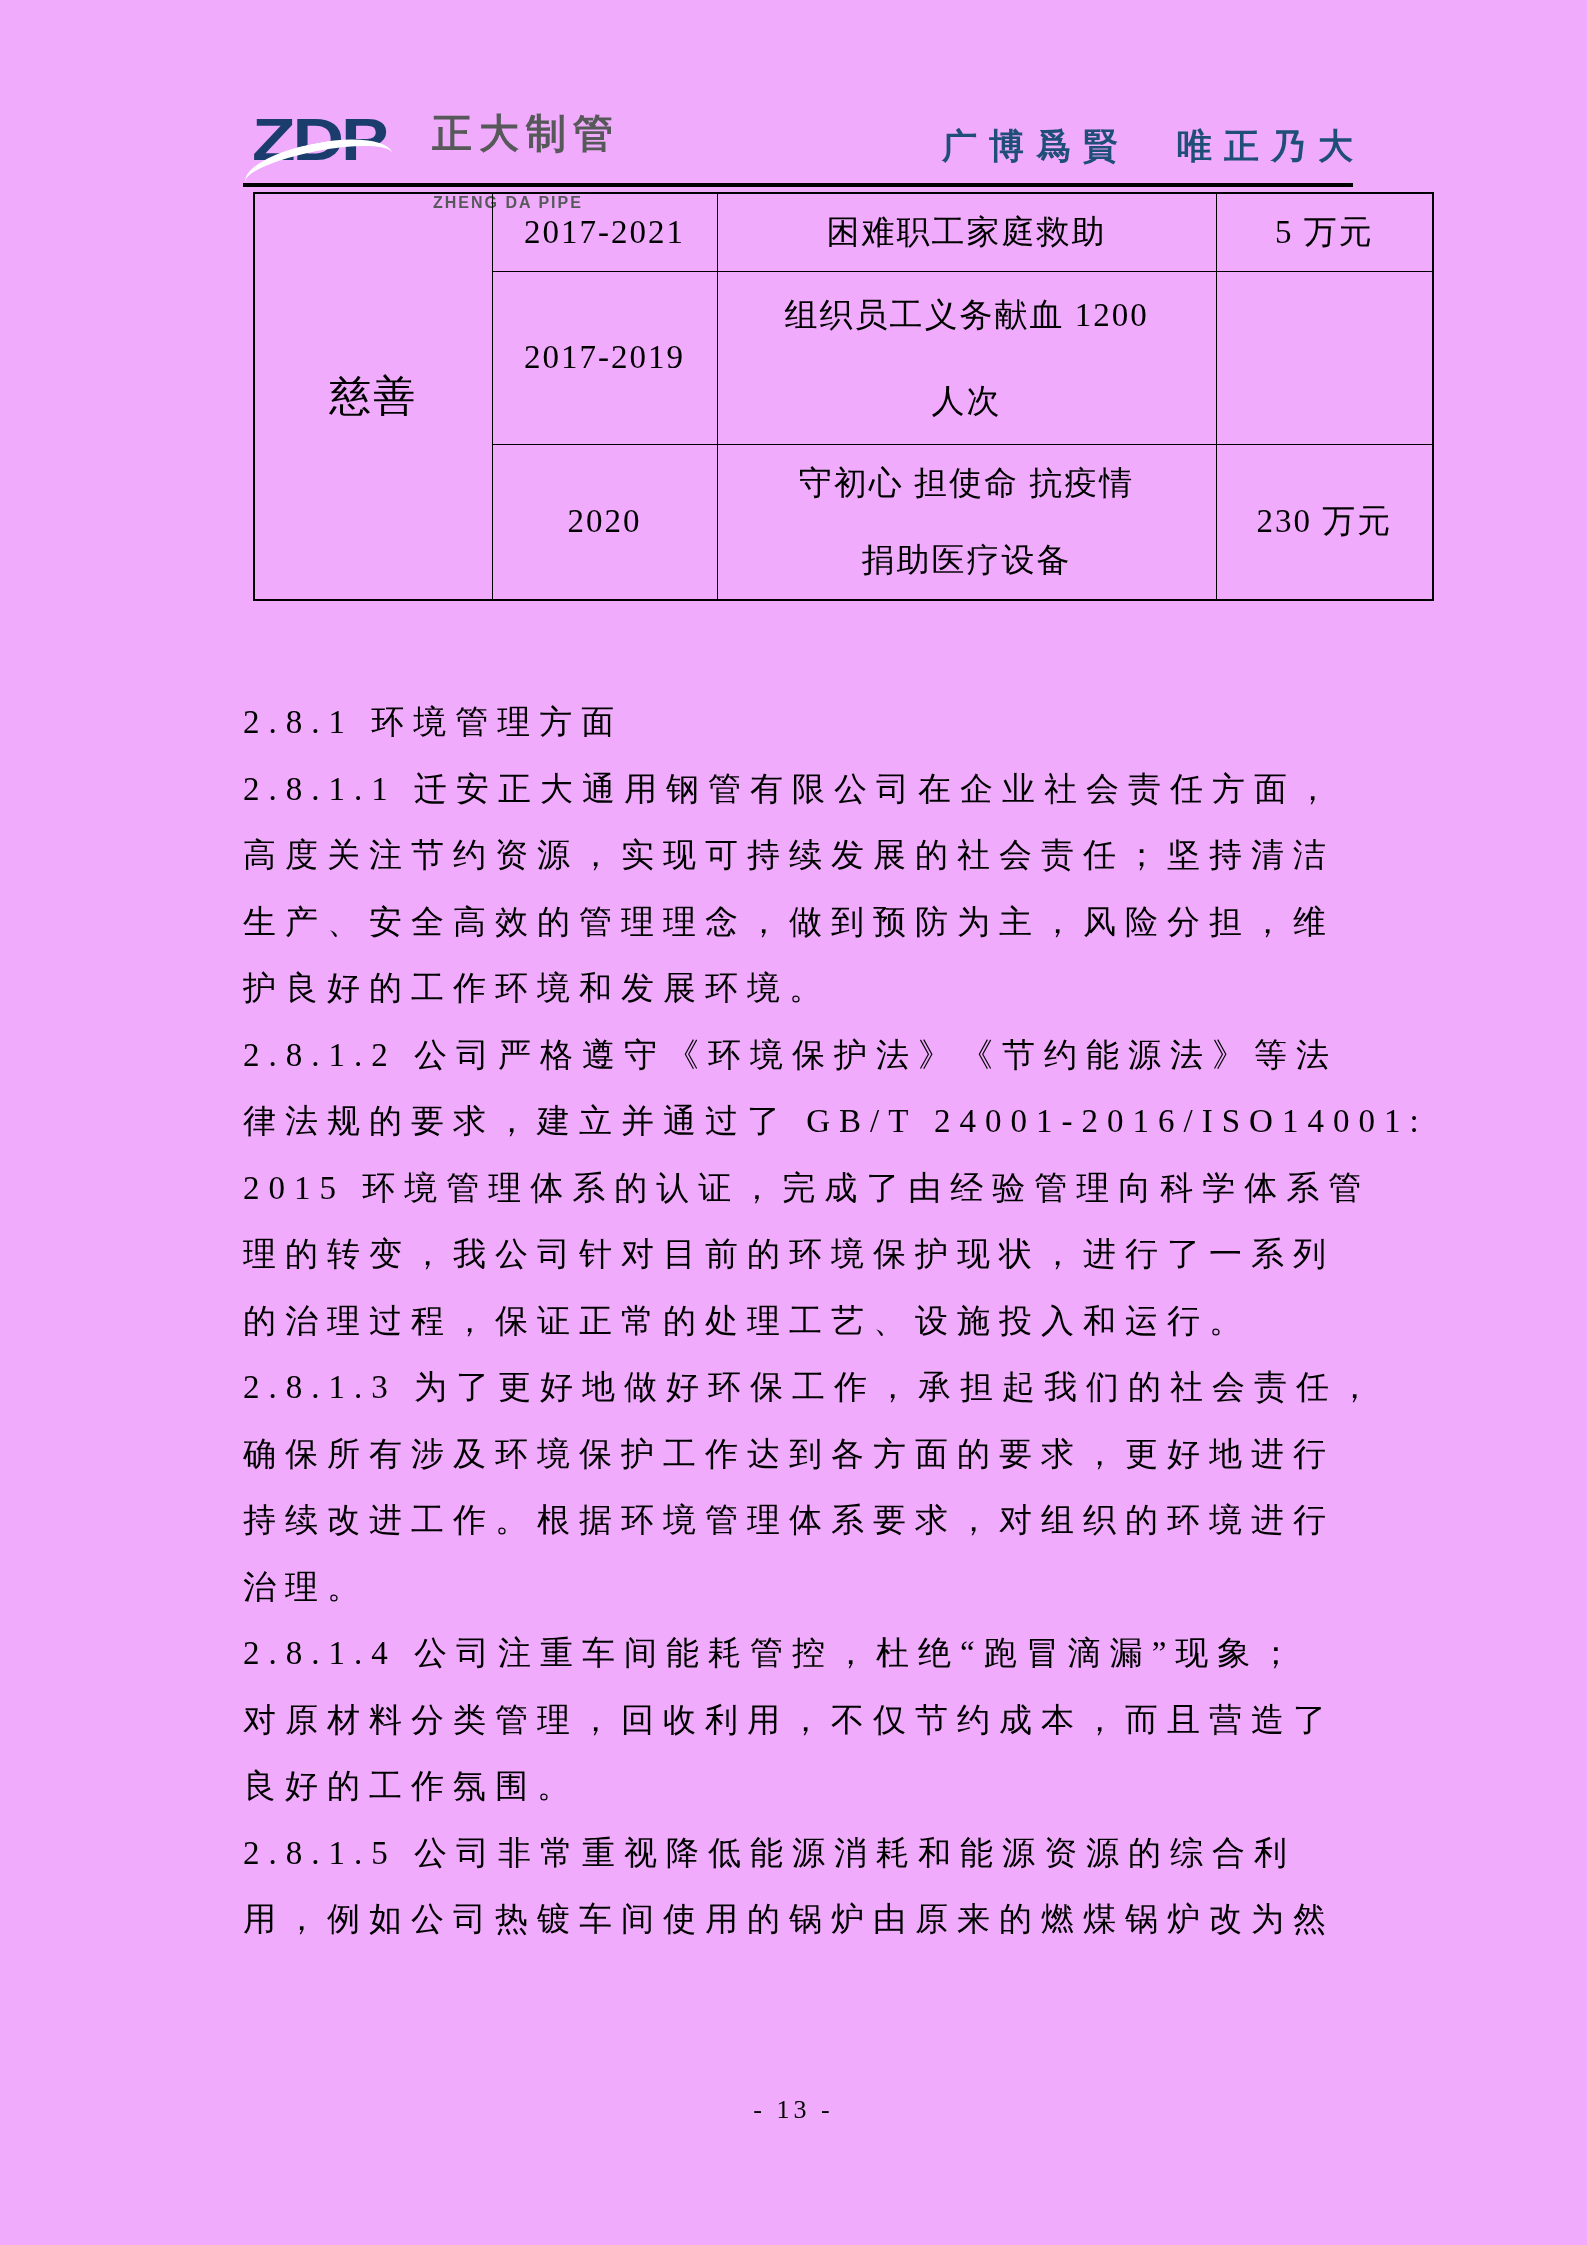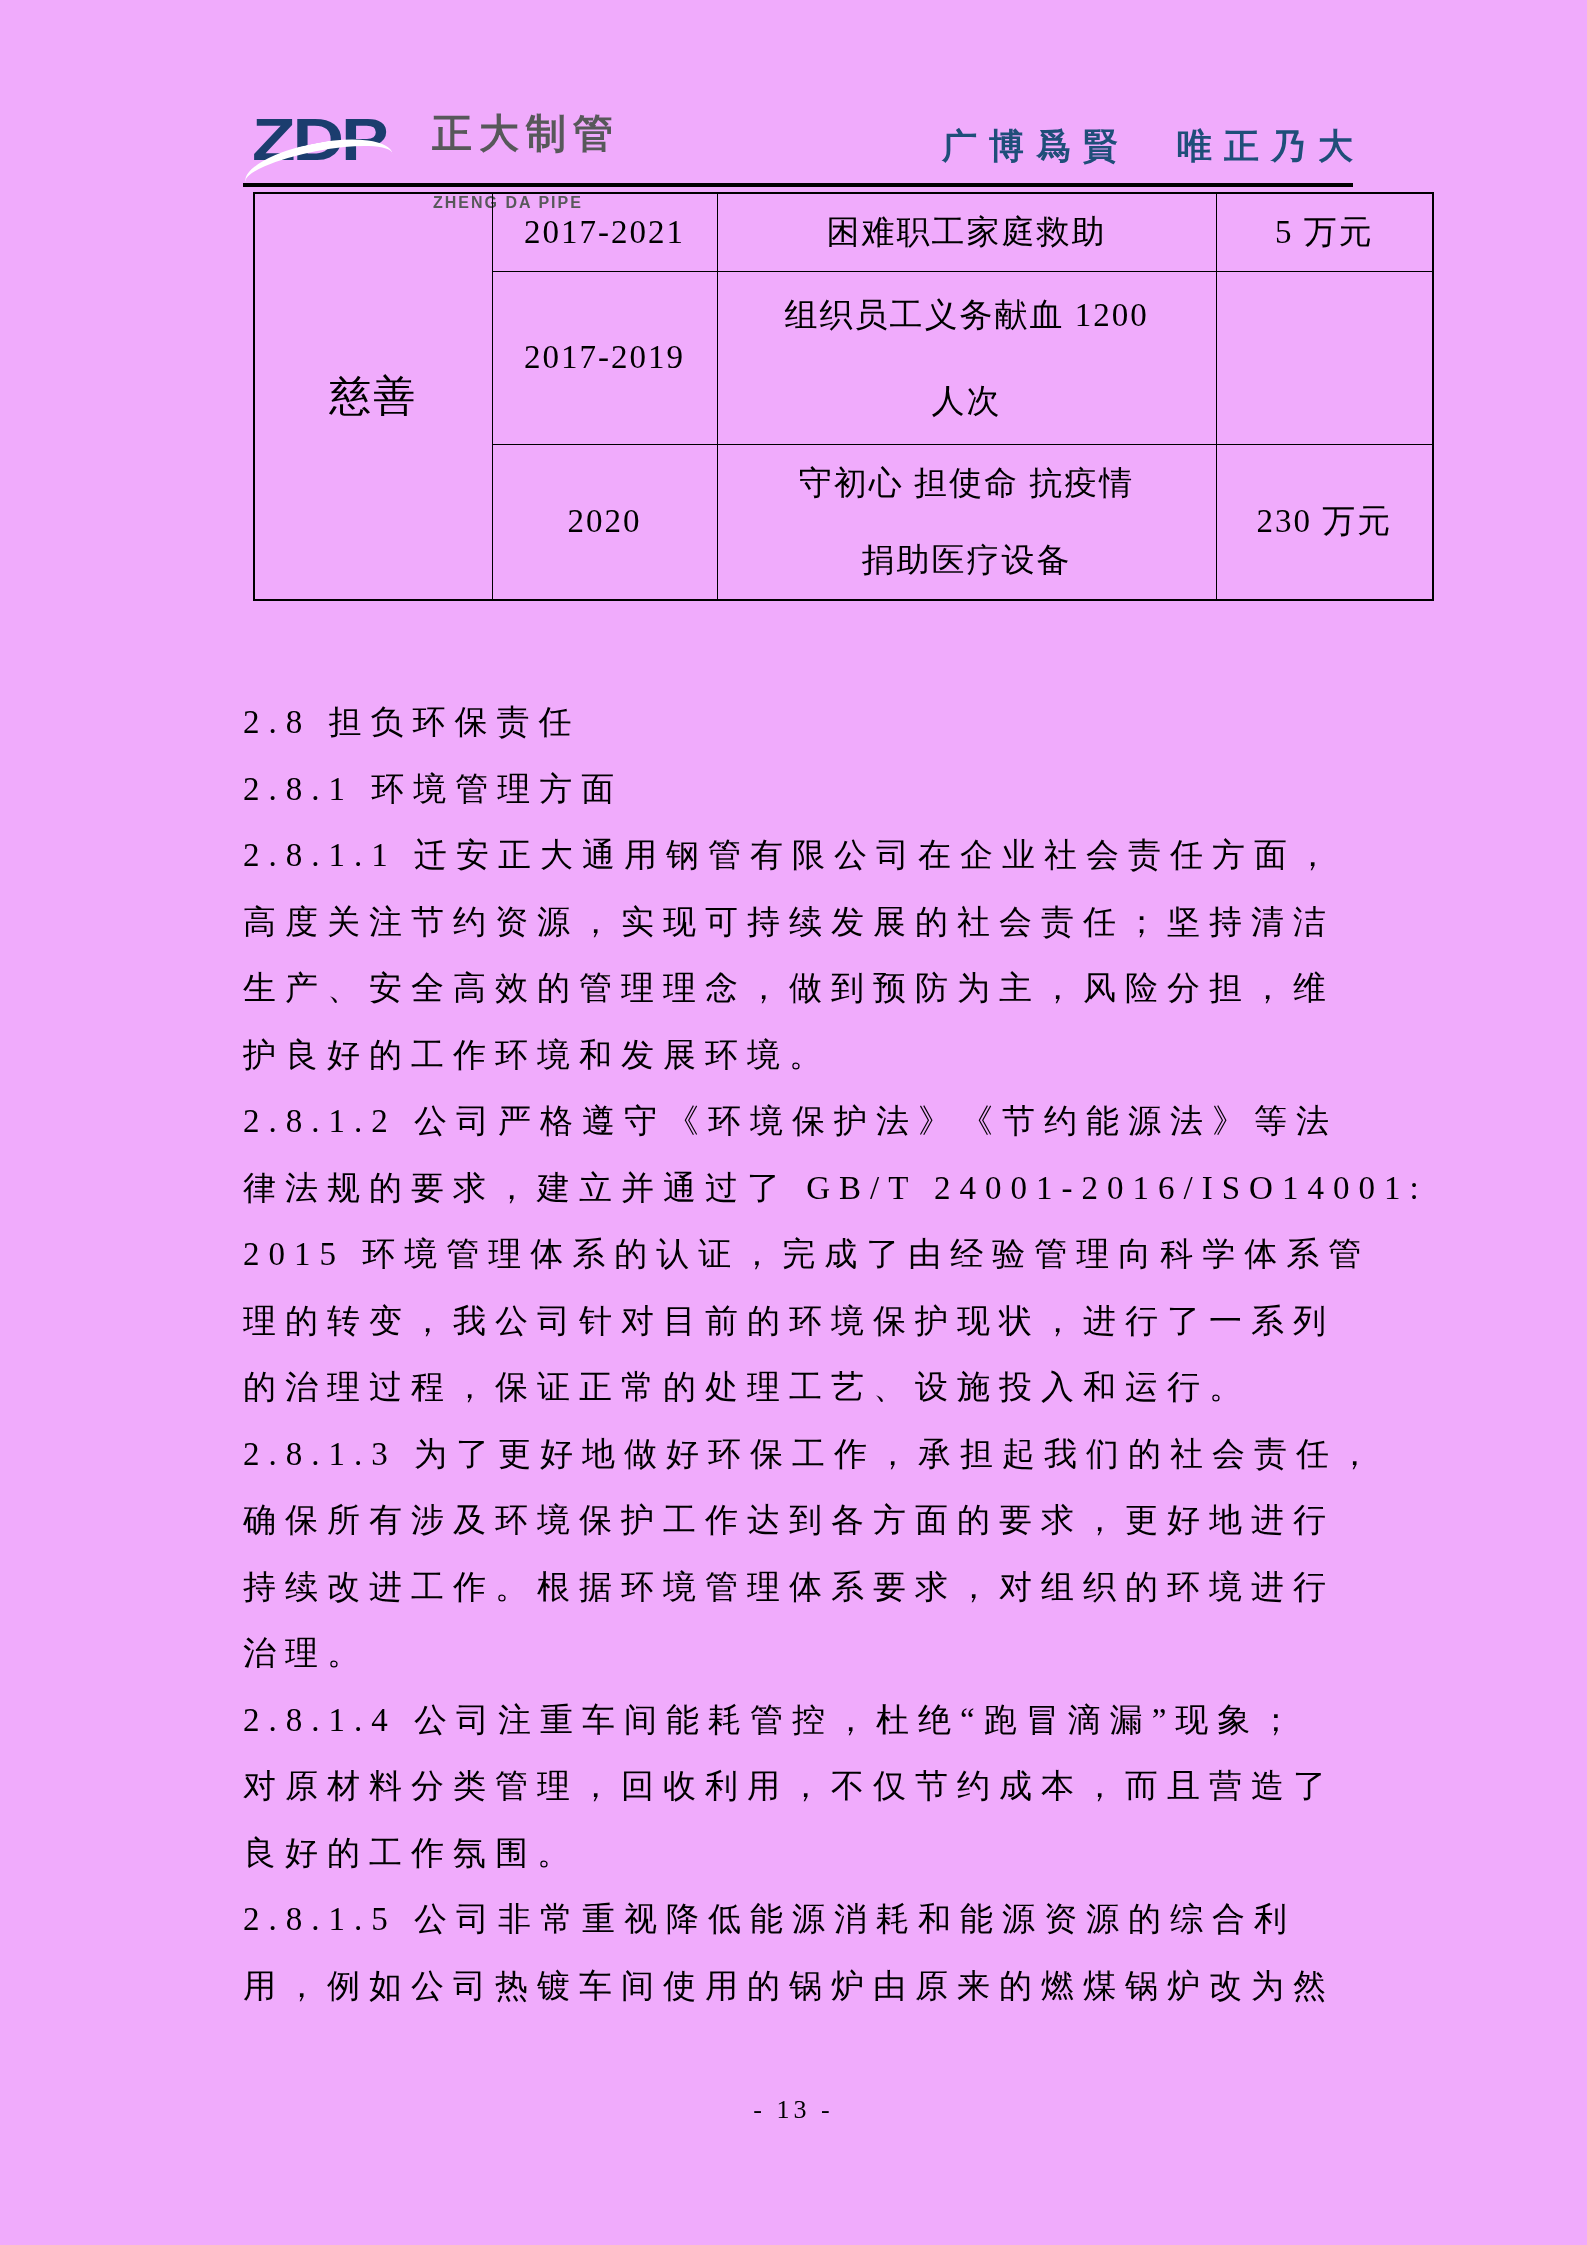--- a/index.html
+++ b/index.html
@@ -123,21 +123,20 @@
         <td class="cell-item">
           <div>守初心 担使命 抗疫情</div>
           <div>捐助医疗设备</div>
         </td>
         <td class="cell-amount">230 万元</td>
       </tr>
     </tbody>
   </table>
 
   <main class="body-text">
-    <div class="bline">2.8 担负环保责任</div>
     <div class="bline">2.8.1 环境管理方面</div>
     <div class="bline">2.8.1.1 迁安正大通用钢管有限公司在企业社会责任方面，</div>
     <div class="bline">高度关注节约资源，实现可持续发展的社会责任；坚持清洁</div>
     <div class="bline">生产、安全高效的管理理念，做到预防为主，风险分担，维</div>
     <div class="bline">护良好的工作环境和发展环境。</div>
     <div class="bline">2.8.1.2 公司严格遵守《环境保护法》《节约能源法》等法</div>
     <div class="bline">律法规的要求，建立并通过了 GB/T 24001-2016/ISO14001:</div>
     <div class="bline">2015 环境管理体系的认证，完成了由经验管理向科学体系管</div>
     <div class="bline">理的转变，我公司针对目前的环境保护现状，进行了一系列</div>
     <div class="bline">的治理过程，保证正常的处理工艺、设施投入和运行。</div>

